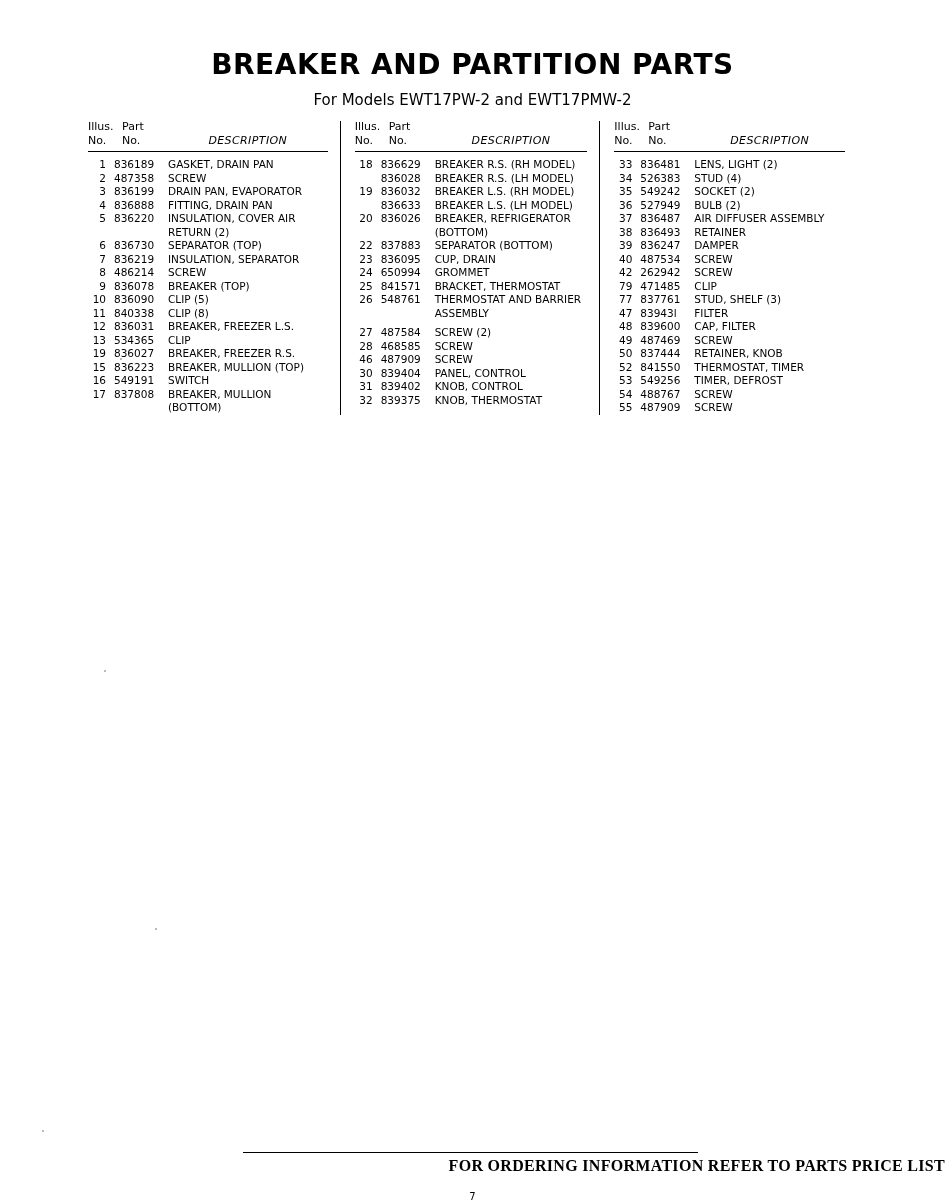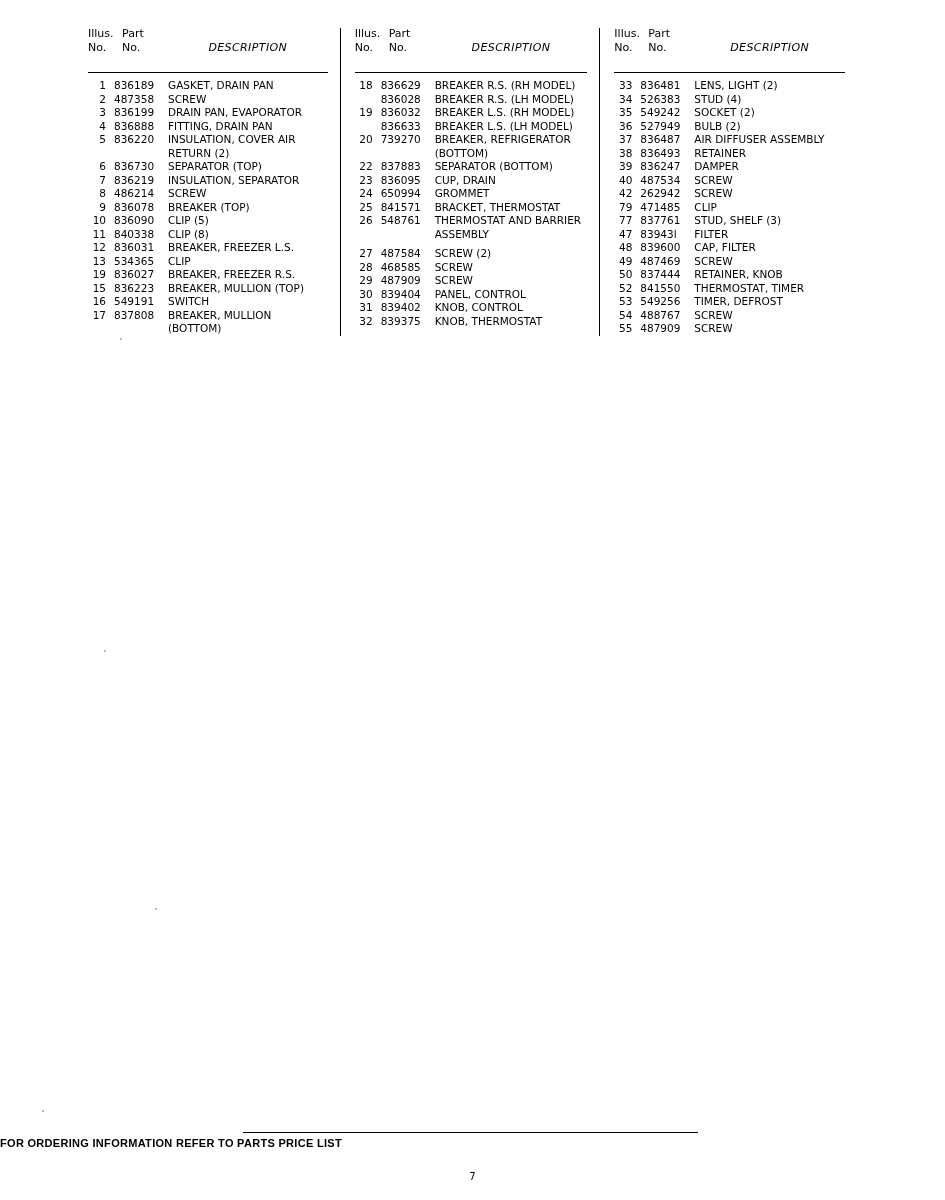--- a/index.html
+++ b/index.html
@@ -34,21 +34,21 @@
   .subtitle {
     text-align: center;
     font-size: 15px;
     margin-top: 10px;
     font-family: "DejaVu Sans", sans-serif;
   }
 
   .columns {
     display: flex;
     justify-content: flex-end;
-    margin-top: 28px;
+    margin-top: 12px;
     padding-left: 88px;
     padding-right: 88px;
     box-sizing: border-box;
   }
 
   .col {
     position: relative;
     box-sizing: border-box;
     padding-right: 12px;
   }
@@ -60,21 +60,21 @@
     font-size: 11px;
     line-height: 1.15;
     font-family: "DejaVu Sans", sans-serif;
   }
   .hdr-row1 {
     display: flex;
   }
   .hdr-row2 {
     display: flex;
     margin-top: 1px;
-    padding-bottom: 18px;
+    padding-bottom: 4px;
     border-bottom: 1.5px solid #000;
   }
   .h-illus { width: 34px; }
   .h-part  { width: 46px; }
   .h-desc  { flex: 1; text-align: center; letter-spacing: 0.4px; font-style: italic; }
 
   .rows {
     margin-top: 6px;
   }
   .row {
@@ -98,25 +98,25 @@
     flex: 1;
     box-sizing: border-box;
   }
   .spacer { height: 6px; }
 
   .footer-note {
     position: absolute;
     left: 0;
     right: 0;
     top: 1109px;
-    text-align: left;
-    font-size: 11px;
+    text-align: right;
+    font-size: 16px;
     font-weight: bold;
     letter-spacing: 0.3px;
-    font-family: Liberation Sans, sans-serif;
+    font-family: Liberation Serif, serif;
   }
   .footer-rule {
     position: absolute;
     top: 1104px;
     left: 243px;
     width: 455px;
     border-top: 1.5px solid #000;
   }
   .page-num {
     position: absolute;
@@ -138,20 +138,22 @@
 </head>
 <body>
 
 <div class="page">
 
   <div class="speck" style="left:104px; top:622px;"></div>
   <div class="speck" style="left:155px; top:880px;"></div>
   <div class="speck" style="left:42px; top:1082px;"></div>
   <div class="speck" style="left:120px; top:310px;"></div>
 
+  <div class="title">BREAKER AND PARTITION PARTS</div>
+  <div class="subtitle">For Models EWT17PW-2 and EWT17PMW-2</div>
 
   <div class="columns">
 
     <div class="col c1">
       <div class="hdr">
         <div class="hdr-row1">
           <div class="h-illus">Illus.</div>
           <div class="h-part">Part</div>
           <div class="h-desc"></div>
         </div>
@@ -289,21 +291,21 @@
             <div class="c-part">836032</div>
             <div class="c-desc">BREAKER L.S. (RH MODEL)</div>
           </div>
         <div class="row">
             <div class="c-illus"></div>
             <div class="c-part">836633</div>
             <div class="c-desc">BREAKER L.S. (LH MODEL)</div>
           </div>
         <div class="row">
             <div class="c-illus">20</div>
-            <div class="c-part">739270</div>
+            <div class="c-part">836026</div>
             <div class="c-desc">BREAKER, REFRIGERATOR</div>
           </div>
         <div class="row">
             <div class="c-illus"></div>
             <div class="c-part"></div>
             <div class="c-desc">(BOTTOM)</div>
           </div>
         <div class="row">
             <div class="c-illus">22</div>
             <div class="c-part">837883</div>
@@ -339,21 +341,21 @@
             <div class="c-illus">27</div>
             <div class="c-part">487584</div>
             <div class="c-desc">SCREW (2)</div>
           </div>
         <div class="row">
             <div class="c-illus">28</div>
             <div class="c-part">468585</div>
             <div class="c-desc">SCREW</div>
           </div>
         <div class="row">
-            <div class="c-illus">29</div>
+            <div class="c-illus">46</div>
             <div class="c-part">487909</div>
             <div class="c-desc">SCREW</div>
           </div>
         <div class="row">
             <div class="c-illus">30</div>
             <div class="c-part">839404</div>
             <div class="c-desc">PANEL, CONTROL</div>
           </div>
         <div class="row">
             <div class="c-illus">31</div>

